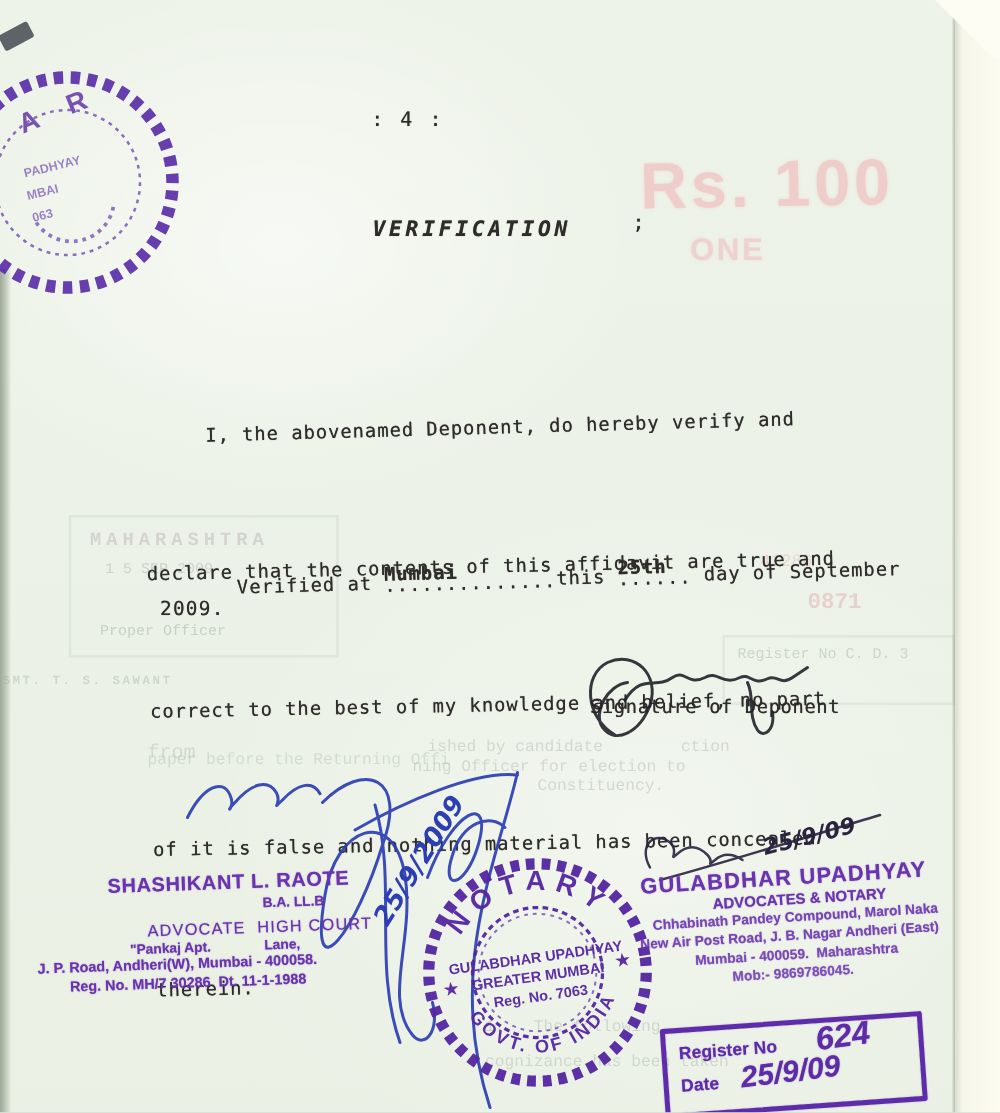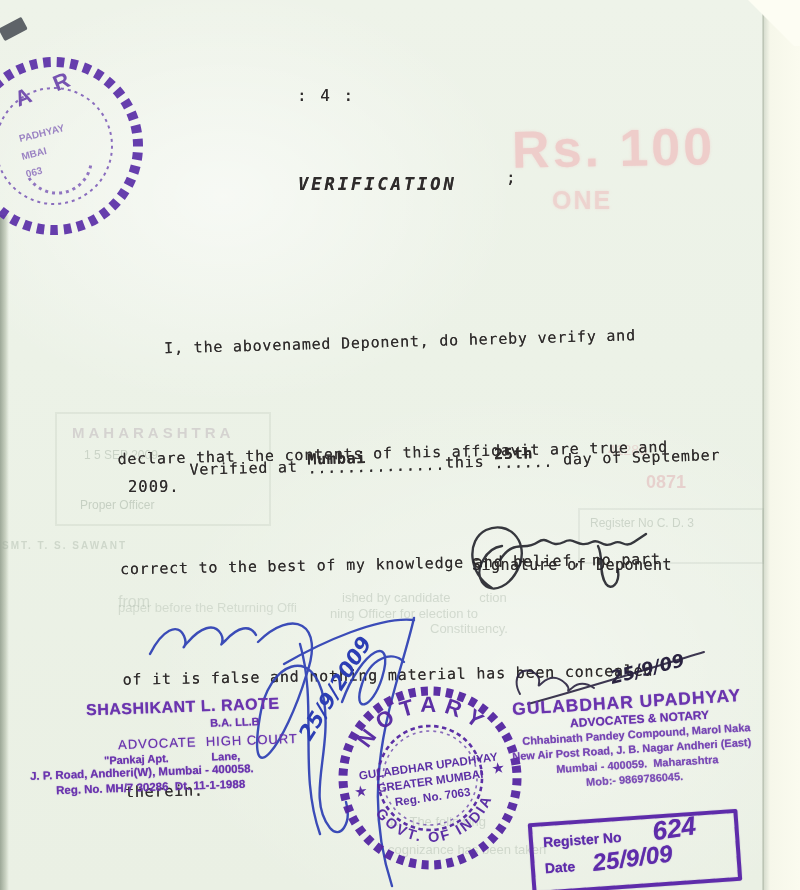--- a/index.html
+++ b/index.html
@@ -29,21 +29,21 @@
   .heading{left:298px;top:174px;font-size:17px;font-weight:bold;letter-spacing:3px;font-style:italic;}
   .heading-colon{left:506px;top:168px;font-size:16px;}
   .para{left:120px;top:250px;font-size:15px;letter-spacing:.8px;line-height:37px;transform:rotate(-1.3deg);}
   .verified{left:150px;top:428px;font-size:15px;letter-spacing:.8px;transform:rotate(-1.6deg);}
   .verified .stack{display:inline-flex;flex-direction:column;vertical-align:bottom;line-height:13px;}
   .verified .over{font-weight:bold;transform:translateY(4px);}
   .year{left:128px;top:478px;font-size:15.5px;letter-spacing:1px;}
   .sig-label{left:472px;top:556px;font-size:15px;letter-spacing:.5px;}
 
   
-  .ghost{position:absolute;font-family:Liberation Sans, sans-serif;
+  .ghost{position:absolute;font-family:Liberation Mono, monospace;
     color:#9aa899;white-space:pre;}
   .gbox{position:absolute;border:2px solid rgba(150,165,150,.28);}
   .gpink{color:#dfa9ad;}
 
   
   .wm{position:absolute;font-family:"Liberation Sans",sans-serif;font-weight:bold;color:#efa9ae;
     text-shadow:0 0 3px rgba(239,169,174,.65);}
 
   
   .stamp{position:absolute;font-family:"Liberation Sans",sans-serif;color:#6a34ae;

